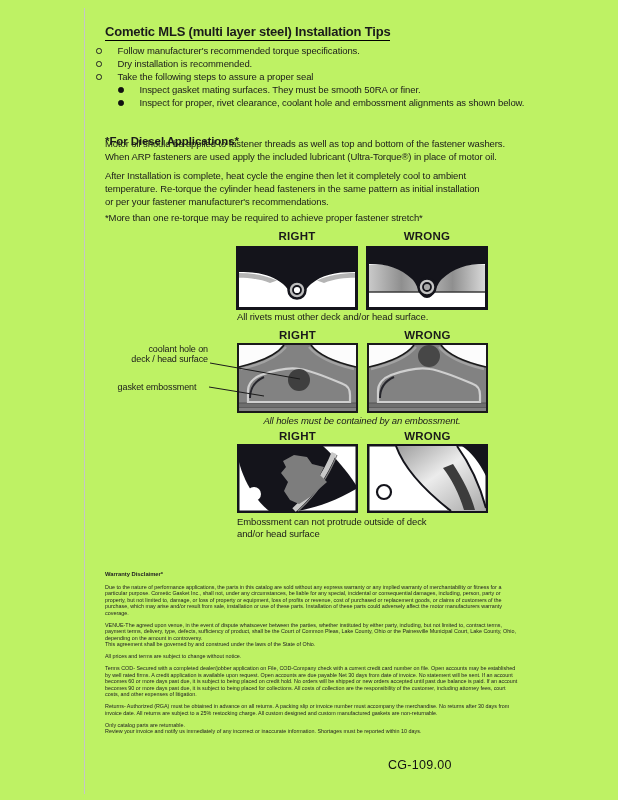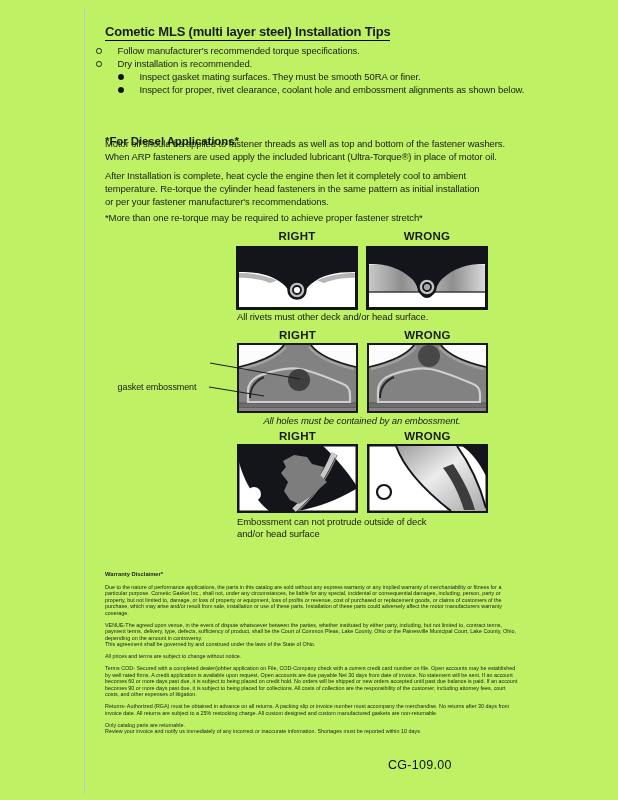--- a/index.html
+++ b/index.html
@@ -40,20 +40,24 @@
 
   <div class="abs bullets">
     <div class="b-row">
       <span class="b-dot"></span>
       <span>Follow manufacturer's recommended torque specifications.</span>
     </div>
     <div class="b-row">
       <span class="b-dot"></span>
       <span>Dry installation is recommended.</span>
     </div>
+    <div class="b-row">
+      <span class="b-dot"></span>
+      <span>Take the following steps to assure a proper seal</span>
+    </div>
     <div class="b-row b-sub">
       <span class="b-dot"></span>
       <span>Inspect gasket mating surfaces.  They must be smooth 50RA or finer.</span>
     </div>
     <div class="b-row b-sub">
       <span class="b-dot"></span>
       <span>Inspect for proper, rivet clearance, coolant hole and embossment alignments as shown below.</span>
     </div>
   </div>
 
@@ -95,20 +99,24 @@
       <path d="M3,3 H119 V18 C100,18 88,22 76,33 C69,40 69,52 61,52 C53,52 53,40 46,33 C34,22 22,18 3,18 Z" fill="#14141b"></path>
       <circle cx="61" cy="41" r="8.5" fill="#c4c4c4" stroke="#14141b" stroke-width="2.5"></circle>
       <circle cx="61" cy="41" r="4" fill="#a8a8a8" stroke="#14141b" stroke-width="1.8"></circle>
     </svg>
   </div>
   <div class="abs cap" style="left:237px;top:311px;">All rivets must other deck and/or head surface.</div>
 
   <div class="abs fig-label" style="left:237px;top:329px;width:121px;">RIGHT</div>
   <div class="abs fig-label" style="left:367px;top:329px;width:121px;">WRONG</div>
 
+  <div class="abs side-label" style="left:108px;top:344px;width:100px;">
+    <div>coolant hole on</div>
+    <div>deck / head surface</div>
+  </div>
   <div class="abs side-label" style="left:108px;top:382px;width:98px;text-align:center;">gasket embossment</div>
 
   <div class="panel" style="left:237px;top:343px;">
     <svg width="121" height="70" viewBox="0 0 121 70">
       <rect x="1" y="1" width="119" height="68" fill="#828282" stroke="#1a1a1a" stroke-width="2"></rect>
       <rect x="2" y="60" width="117" height="4.5" fill="#6e6e6e"></rect>
       <line x1="2" y1="60" x2="119" y2="60" stroke="#555555" stroke-width="1"></line>
       <line x1="2" y1="64.5" x2="119" y2="64.5" stroke="#555555" stroke-width="0.8"></line>
       <path d="M2,2 H47 C41,10 28,18 2,24 Z" fill="#fcfcfc"></path>
       <path d="M119,2 H74 C80,10 93,18 119,24 Z" fill="#fcfcfc"></path>

